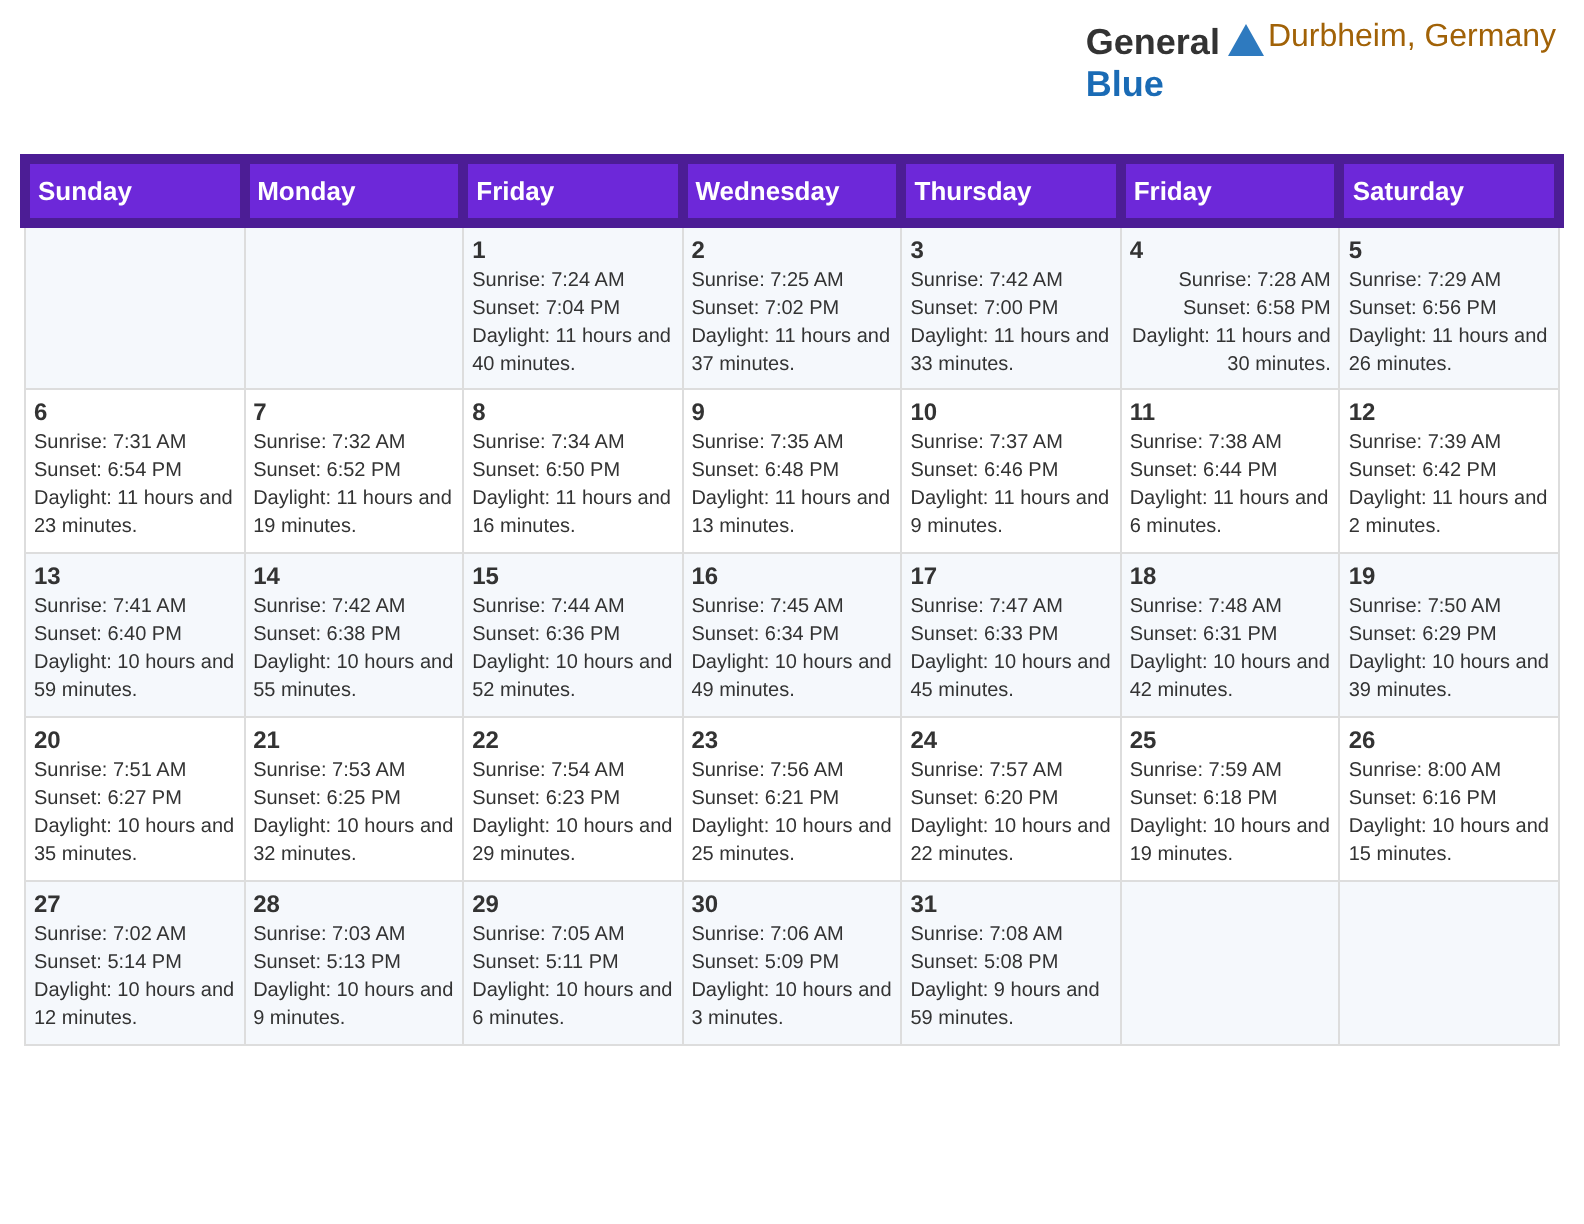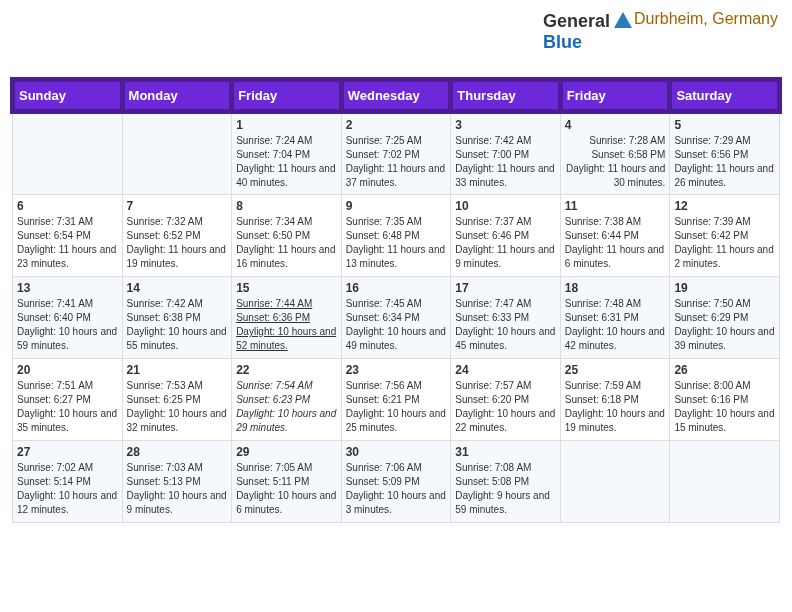--- a/index.html
+++ b/index.html
@@ -207,21 +207,21 @@
 Daylight: 10 hours and 59 minutes.</div>
         </td>
         <td>
           <span class="day-num">14</span>
           <div class="day-info" style="white-space: pre-line;">Sunrise: 7:42 AM
 Sunset: 6:38 PM
 Daylight: 10 hours and 55 minutes.</div>
         </td>
         <td>
           <span class="day-num">15</span>
-          <div class="day-info" style="white-space: pre-line; text-decoration: underline;">Sunrise: 7:44 AM
+          <div class="day-info" style="white-space: pre-line;">Sunrise: 7:44 AM
 Sunset: 6:36 PM
 Daylight: 10 hours and 52 minutes.</div>
         </td>
         <td>
           <span class="day-num">16</span>
           <div class="day-info" style="white-space: pre-line;">Sunrise: 7:45 AM
 Sunset: 6:34 PM
 Daylight: 10 hours and 49 minutes.</div>
         </td>
         <td>
@@ -251,21 +251,21 @@
 Daylight: 10 hours and 35 minutes.</div>
         </td>
         <td>
           <span class="day-num">21</span>
           <div class="day-info" style="white-space: pre-line;">Sunrise: 7:53 AM
 Sunset: 6:25 PM
 Daylight: 10 hours and 32 minutes.</div>
         </td>
         <td>
           <span class="day-num">22</span>
-          <div class="day-info" style="white-space: pre-line; font-style: italic;">Sunrise: 7:54 AM
+          <div class="day-info" style="white-space: pre-line;">Sunrise: 7:54 AM
 Sunset: 6:23 PM
 Daylight: 10 hours and 29 minutes.</div>
         </td>
         <td>
           <span class="day-num">23</span>
           <div class="day-info" style="white-space: pre-line;">Sunrise: 7:56 AM
 Sunset: 6:21 PM
 Daylight: 10 hours and 25 minutes.</div>
         </td>
         <td>

